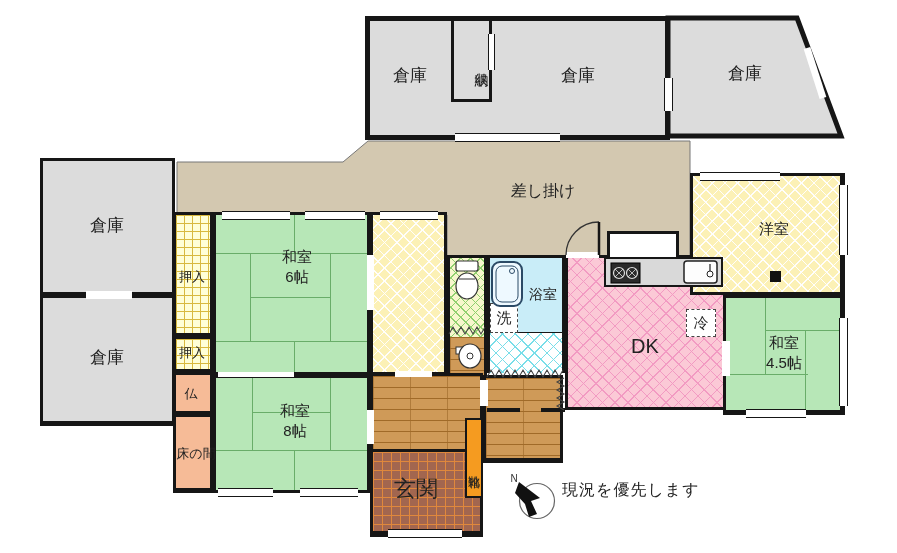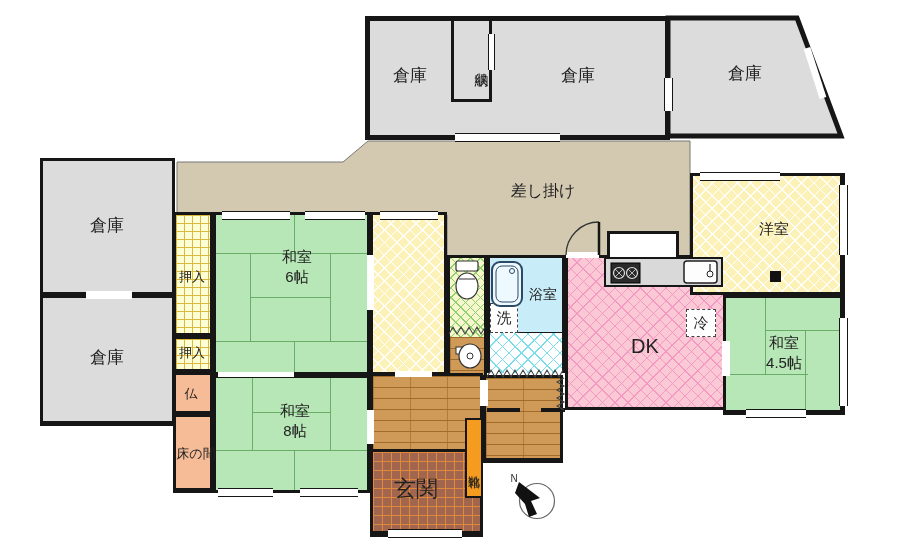--- a/index.html
+++ b/index.html
@@ -153,20 +153,21 @@
   </div>
   <div class="lbl" style="left:774px;top:229px;font-size:15px">洋室</div>
   <div class="lbl" style="left:784px;top:352px;font-size:15px">
     <div>和室</div>
     <div>4.5帖</div>
   </div>
   <div class="lbl" style="left:645px;top:346px;font-size:20px">DK</div>
   <div class="lbl" style="left:543px;top:294px;font-size:14px">浴室</div>
   <div class="lbl" style="left:416px;top:489px;font-size:22px">玄関</div>
   <div class="vtext" style="left:466px;top:440px;width:16px;height:56px;font-size:12px;letter-spacing:2px">靴箱</div>
+  <div class="abs" style="left:562px;top:480px;font-size:16px;z-index:6;letter-spacing:1px">現況を優先します</div>
 
   <svg class="over" width="897" height="553">
     <g>
       <path d="M566,255 A33,33 0 0 1 599,222" fill="none" stroke="#333" stroke-width="1.3"></path>
       <line x1="599" y1="222" x2="599" y2="255" stroke="#161616" stroke-width="2.5"></line>
     </g>
     <g>
       <path d="M449,334 l4,-7 4,7 4,-7 4,7 4,-7 4,7 4,-7 4,7 4,-7" fill="none" stroke="#444" stroke-width="1.1"></path>
       <path d="M487,377 l4,-7 4,7 4,-7 4,7 4,-7 4,7 4,-7 4,7 4,-7 4,7 4,-7 4,7 4,-7 4,7 4,-7 4,7 4,-7 4,7 4,-7" fill="none" stroke="#444" stroke-width="1.1"></path>
       <path d="M564,378 l-7,4 7,4 -7,4 7,4 -7,4 7,4 -7,4 7,4" fill="none" stroke="#444" stroke-width="1.1"></path>

